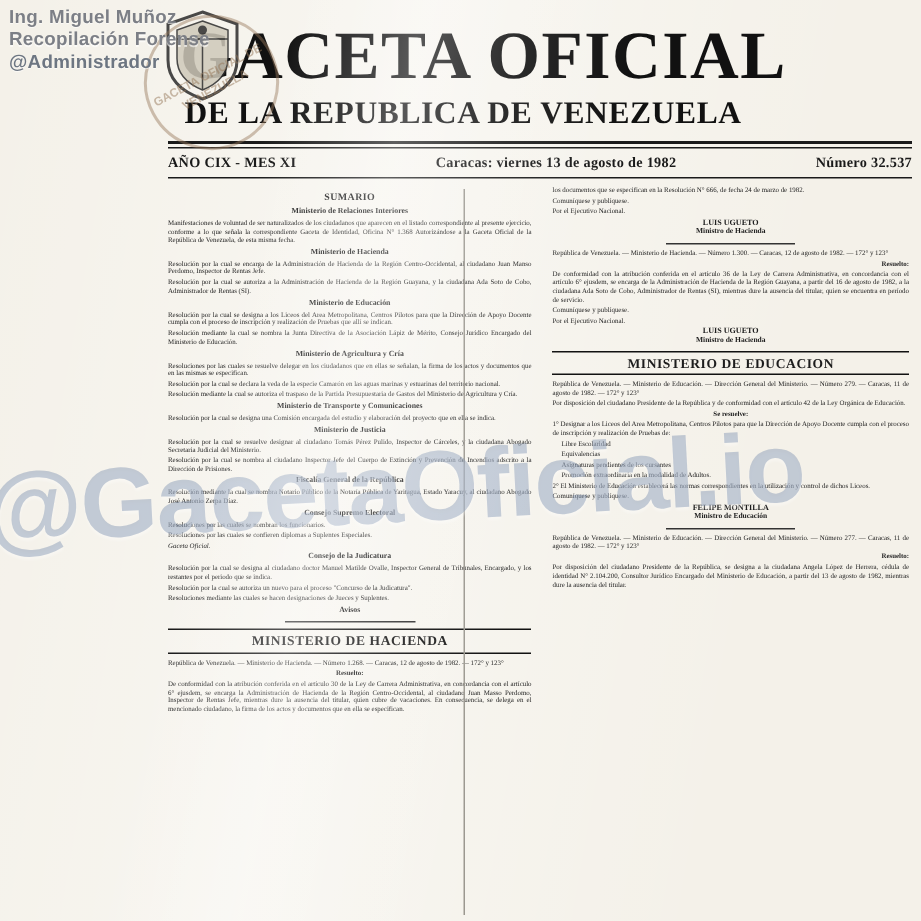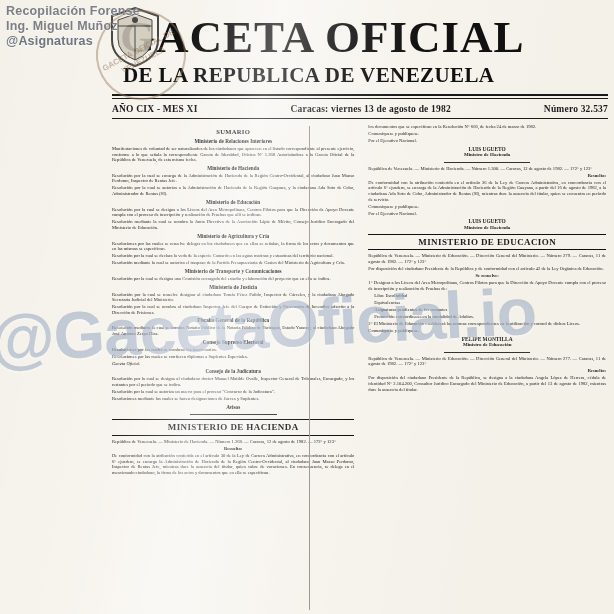--- a/index.html
+++ b/index.html
@@ -275,21 +275,21 @@
 
       <p>República de Venezuela. — Ministerio de Educación. — Dirección General del Ministerio. — Número 277. — Caracas, 11 de agosto de 1982. — 172° y 123°</p>
       <p class="rt blk">Resuelto:</p>
       <p>Por disposición del ciudadano Presidente de la República, se designa a la ciudadana Angela López de Herrera, cédula de identidad N° 2.104.200, Consultor Jurídico Encargado del Ministerio de Educación, a partir del 13 de agosto de 1982, mientras dure la ausencia del titular.</p>
     </div>
   </div>
 
   <div class="wm-seal">GACETA OFICIAL DE VENEZUELA</div>
 
   <div class="wm-topleft">
+    <div>Ing. Miguel Muñoz</div>
     <div>Recopilación Forense</div>
-    <div>Ing. Miguel Muñoz</div>
-    <div class="l3">@Asignaturas</div>
+    <div class="l3">@Administrador</div>
   </div>
 
   <div class="wm-big">@GacetaOficial.io</div>
 
   <div class="glare"></div>
 </div>
 
 </body></html>

